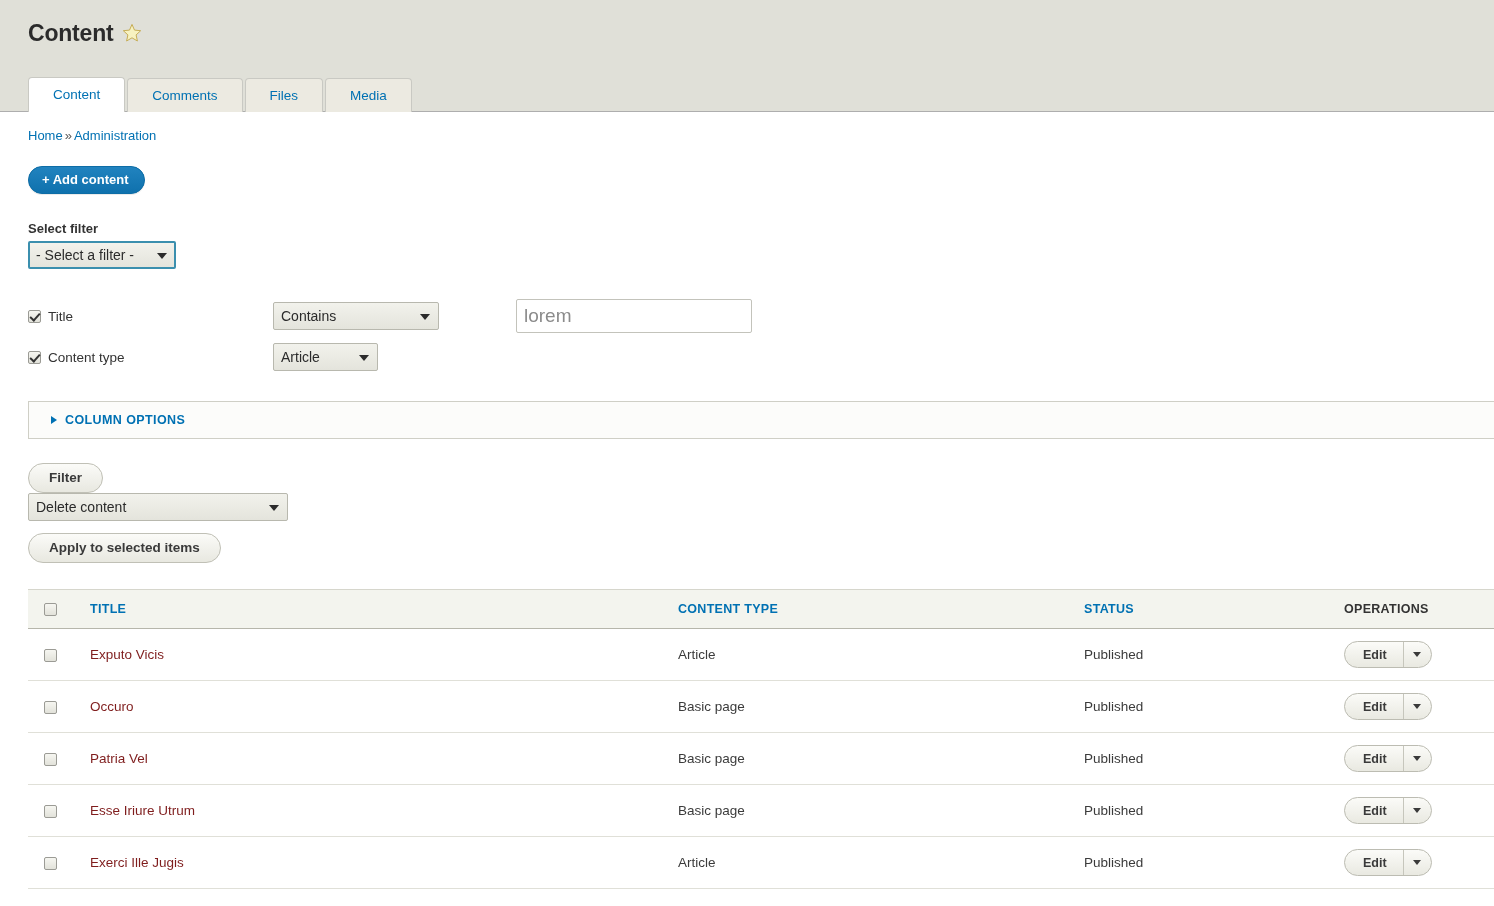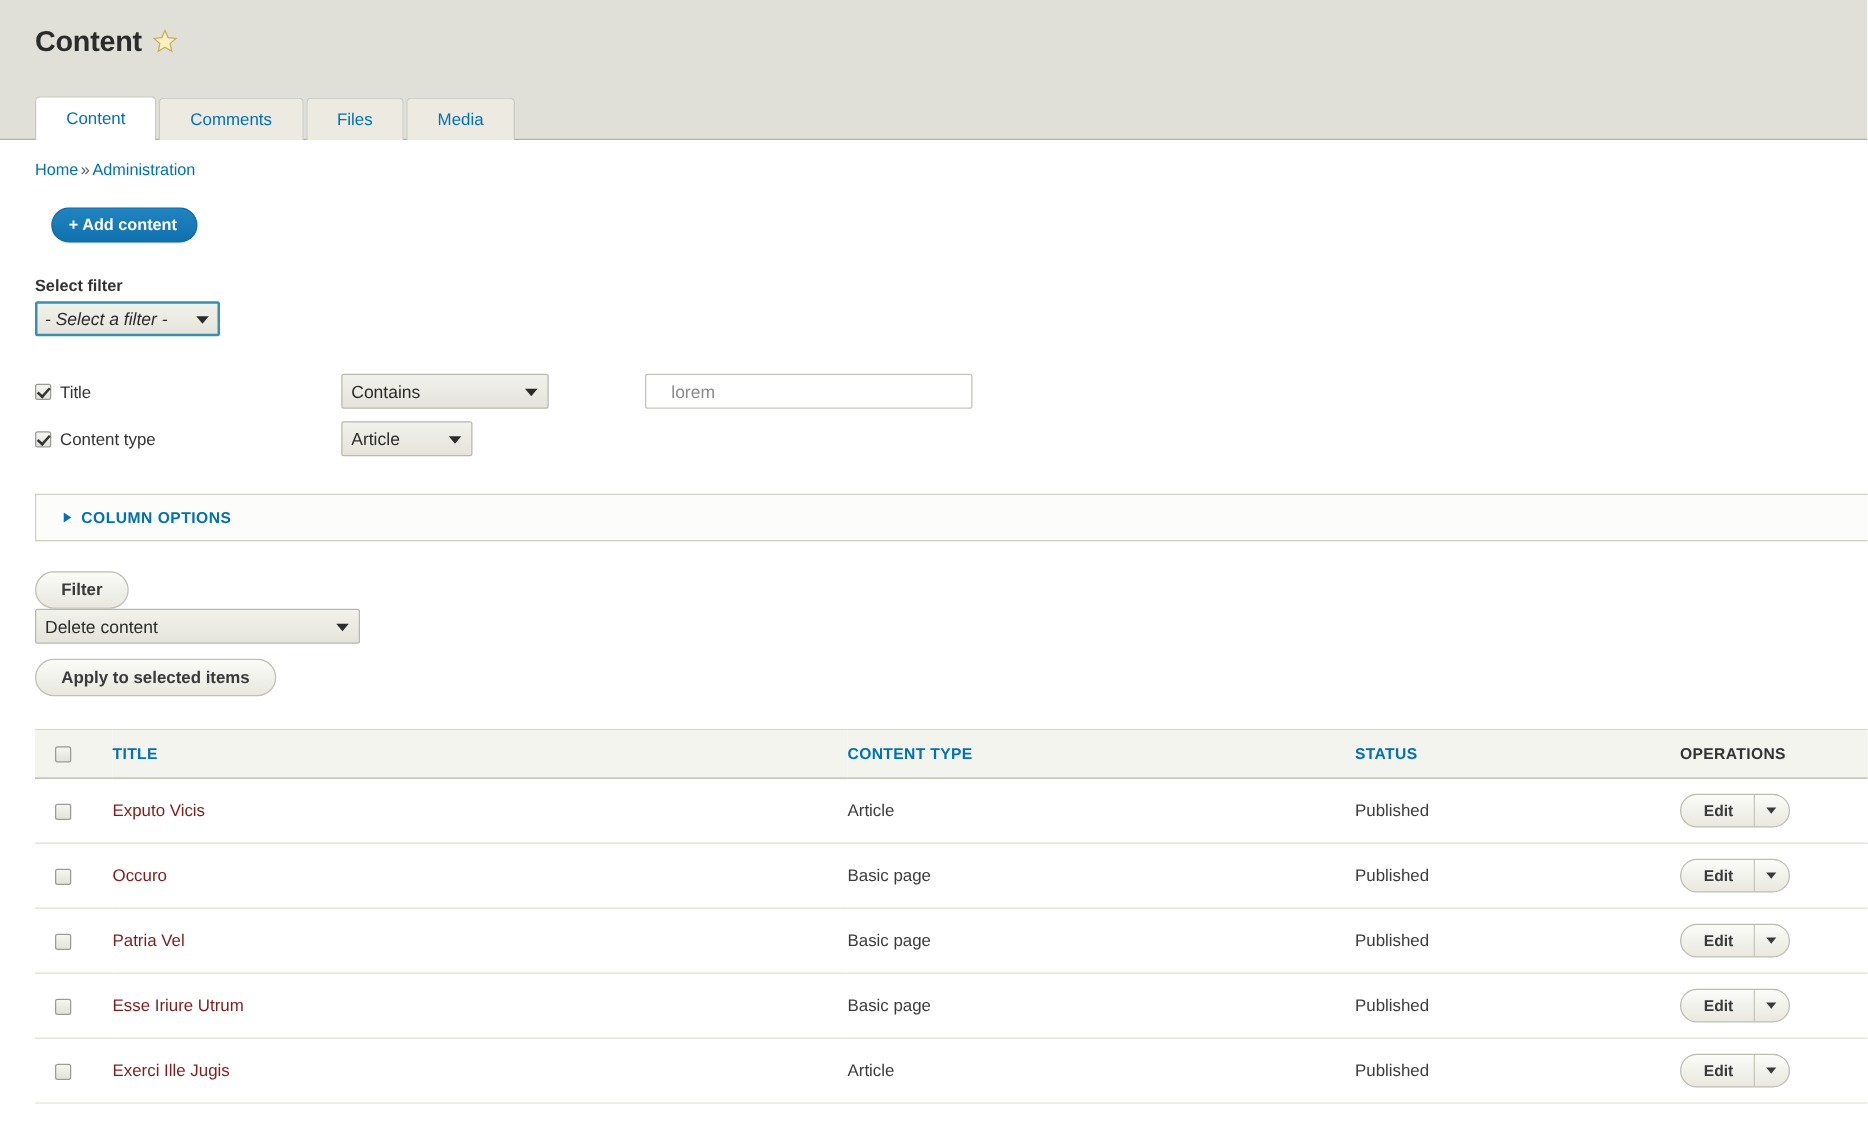--- a/index.html
+++ b/index.html
@@ -90,21 +90,21 @@
   .breadcrumb a {
     color: #0071b3;
     text-decoration: none;
   }
   .breadcrumb .sep {
     color: #5a5a5a;
     padding: 0 2px;
   }
 
   
-  .add-content-wrap { padding: 23px 0 0 41px; }
+  .add-content-wrap { padding: 23px 0 0 28px; }
   .btn-primary {
     display: inline-block;
     background: #1278b5;
     background-image: linear-gradient(to bottom, #2183bf 0%, #0f71ad 100%);
     border: 1px solid #0e6da6;
     border-radius: 20px;
     color: #ffffff;
     font-weight: bold;
     font-size: 13px;
     padding: 5px 15px 6px 13px;
@@ -201,31 +201,31 @@
     transform: rotate(42deg);
   }
   .cb-label {
     font-size: 13.5px;
     color: #333;
     cursor: pointer;
   }
 
   select.sel-op { width: 166px; }
   select.sel-type { width: 105px; }
-  select.sel-filter { width: 148px; font-style: italic; }
+  select.sel-filter { width: 148px; }
   select.sel-action { width: 260px; }
 
   input.text-input {
     width: 220px;
     font-family: "Liberation Sans", sans-serif;
-    font-size: 14px;
+    font-size: 19px;
     color: #0f172a;
     border: 1px solid #c3c3bb;
     border-radius: 2px;
-    padding: 5px 20px;
+    padding: 5px 7px;
     background: #fff;
     box-sizing: content-box;
   }
   input.text-input::placeholder { color: #8b8b8b; }
 
   
   .details {
     margin: 30px 0 0 28px;
     border: 1px solid #cfcfc6;
     border-right: none;

